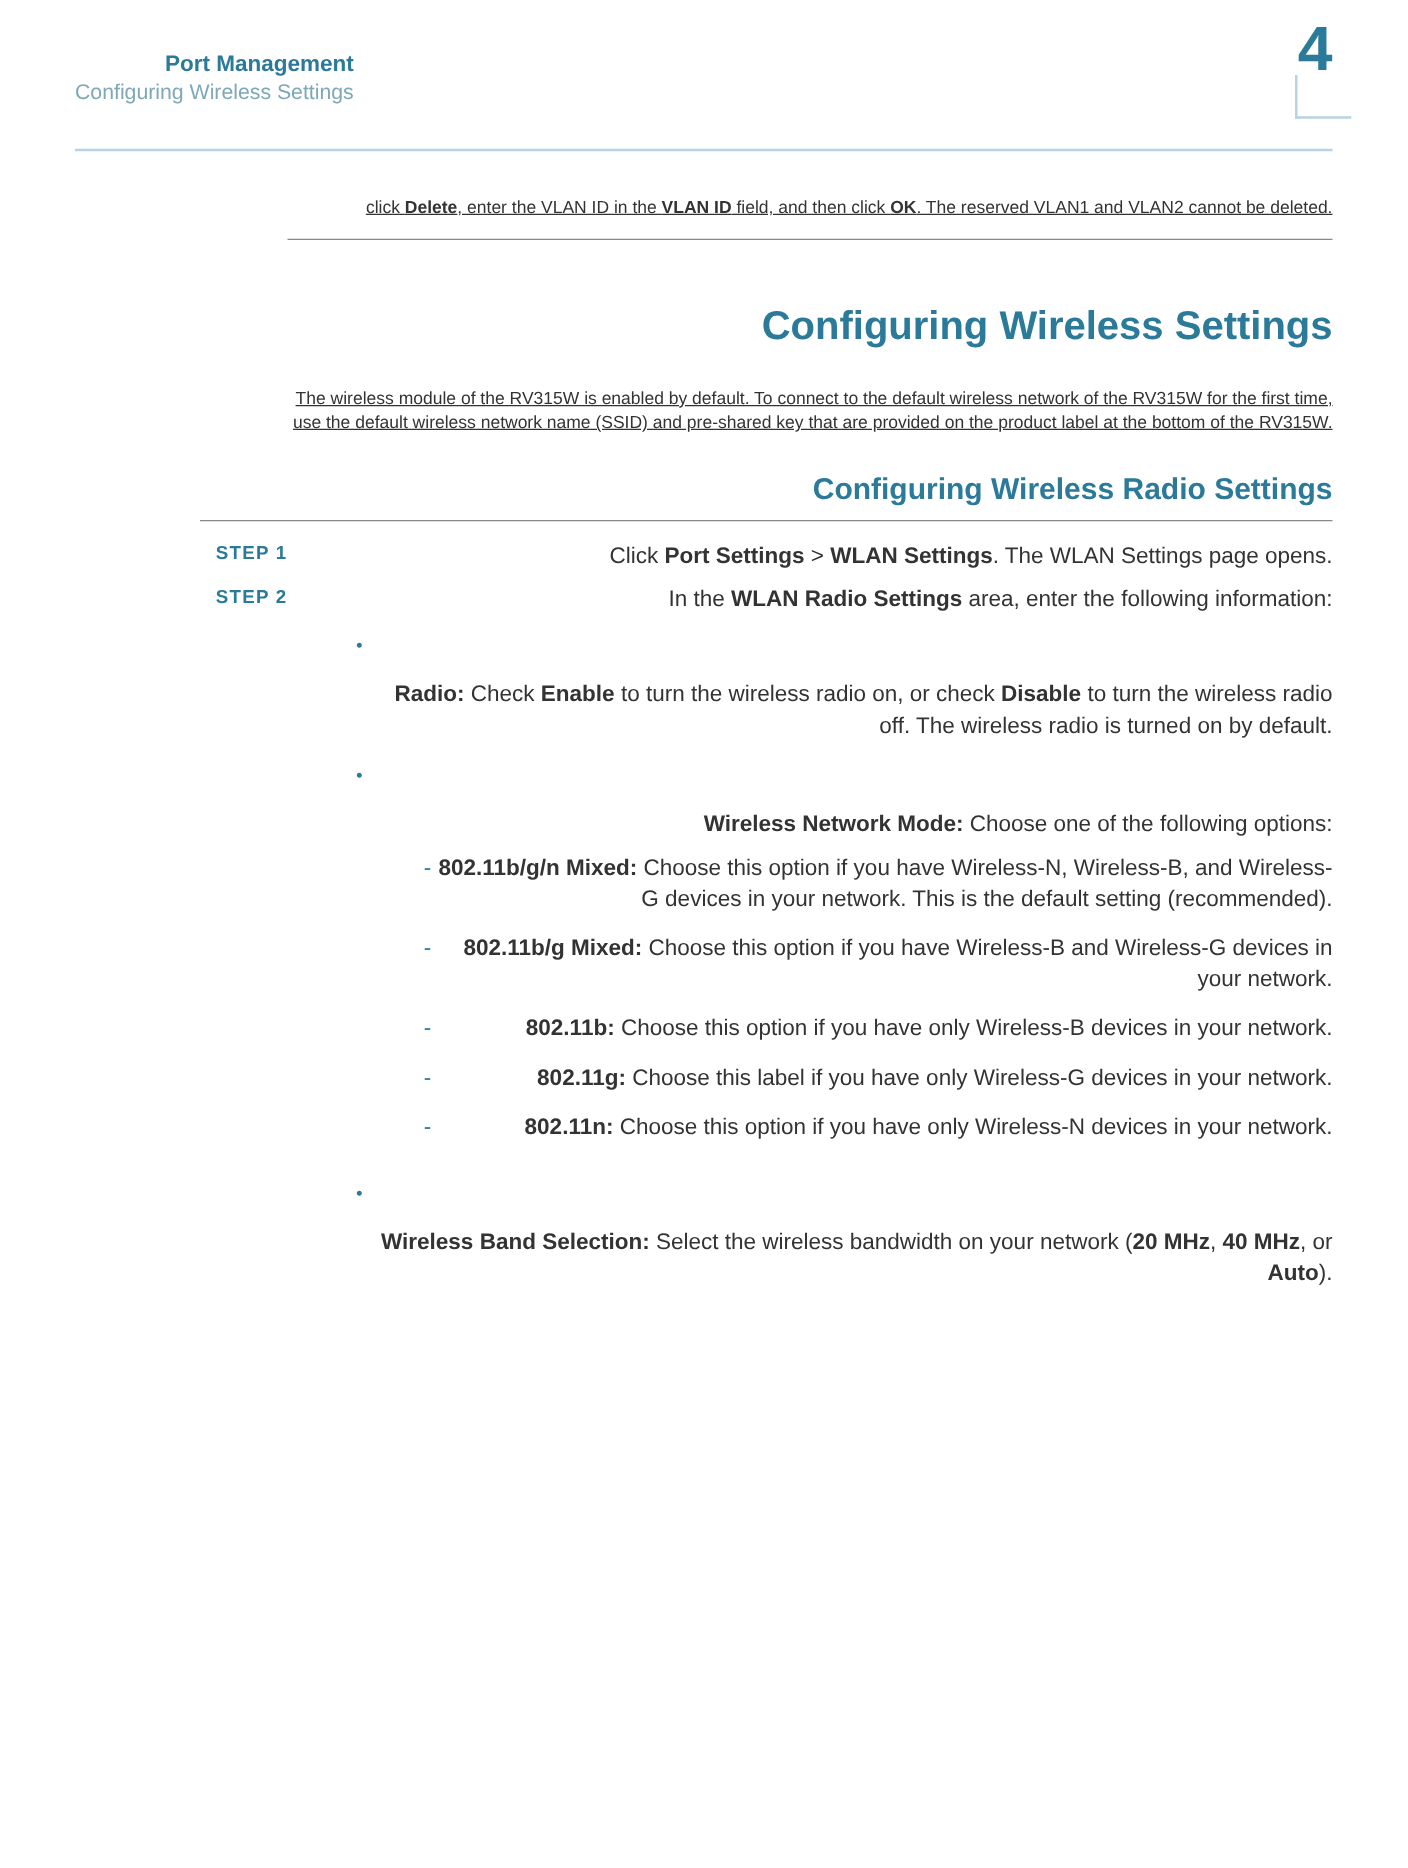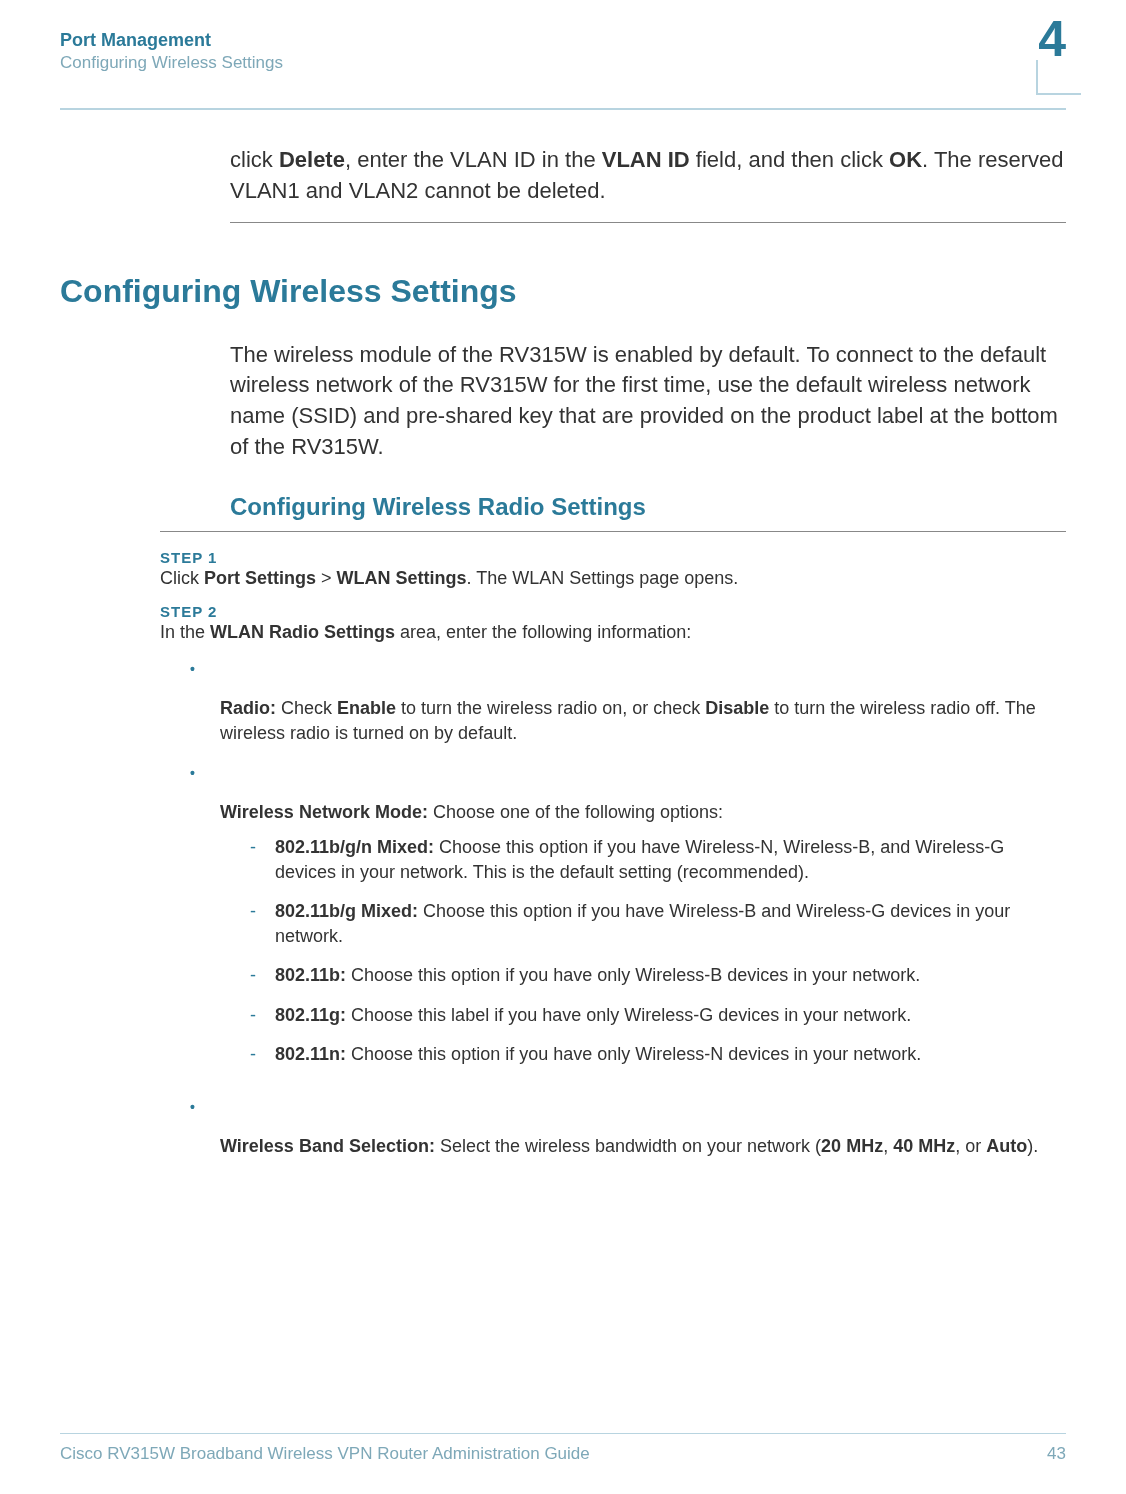--- a/index.html
+++ b/index.html
@@ -9,23 +9,24 @@
     }
     body {
       font-family: Arial, Helvetica, sans-serif;
       background: #fff;
       width: 1126px;
       height: 1494px;
       position: relative;
       color: #333;
     }
     .page {
-      padding: 30px 60px 30px 60px;
+      padding: 41px 60px 30px 60px;
       height: 100%;
       position: relative;
+      text-align: right;
     }
     .header {
       display: flex;
       justify-content: space-between;
       align-items: flex-start;
       margin-bottom: 10px;
     }
     .header-left {
       display: flex;
       flex-direction: column;
@@ -60,24 +61,25 @@
     .header-rule {
       border: none;
       border-top: 2px solid #b8d4e0;
       margin-top: 35px;
       margin-bottom: 35px;
     }
     .content {
       padding-left: 170px;
     }
     .para {
-      font-size: 22px;
+      font-size: 14px;
       line-height: 1.4;
       color: #333;
       margin-bottom: 10px;
+      text-decoration: underline;
     }
     .section-rule {
       border: none;
       border-top: 1px solid #888;
       margin-top: 15px;
       margin-bottom: 50px;
       margin-left: 170px;
       margin-right: 0;
     }
     .h1 {
@@ -98,21 +100,20 @@
       border-top: 1px solid #888;
       margin-top: 10px;
       margin-bottom: 15px;
       margin-left: 100px;
       margin-right: 0;
     }
     .step-block {
       display: flex;
       margin-bottom: 10px;
       padding-left: 100px;
-      flex-direction: column;
     }
     .step-label {
       color: #2b7a99;
       font-weight: bold;
       font-size: 15px;
       width: 70px;
       flex-shrink: 0;
       letter-spacing: 1px;
       padding-top: 2px;
     }
@@ -268,20 +269,13 @@
         <div class="bullet-item">
           <div class="bullet-marker">•</div>
           <div class="bullet-content">
             <strong>Wireless Band Selection: </strong><span>Select the wireless bandwidth on your network (</span><strong>20 MHz</strong><span>, </span><strong>40 MHz</strong><span>, or </span><strong>Auto</strong><span>).</span>
           </div>
         </div>
       </div>
     </div>
   </div>
 
-  <div class="footer">
-    <hr class="footer-rule">
-    <div class="footer-content">
-      <span>Cisco RV315W Broadband Wireless VPN Router Administration Guide</span>
-      <span>43</span>
-    </div>
-  </div>
 </div>
 
 </body></html>

